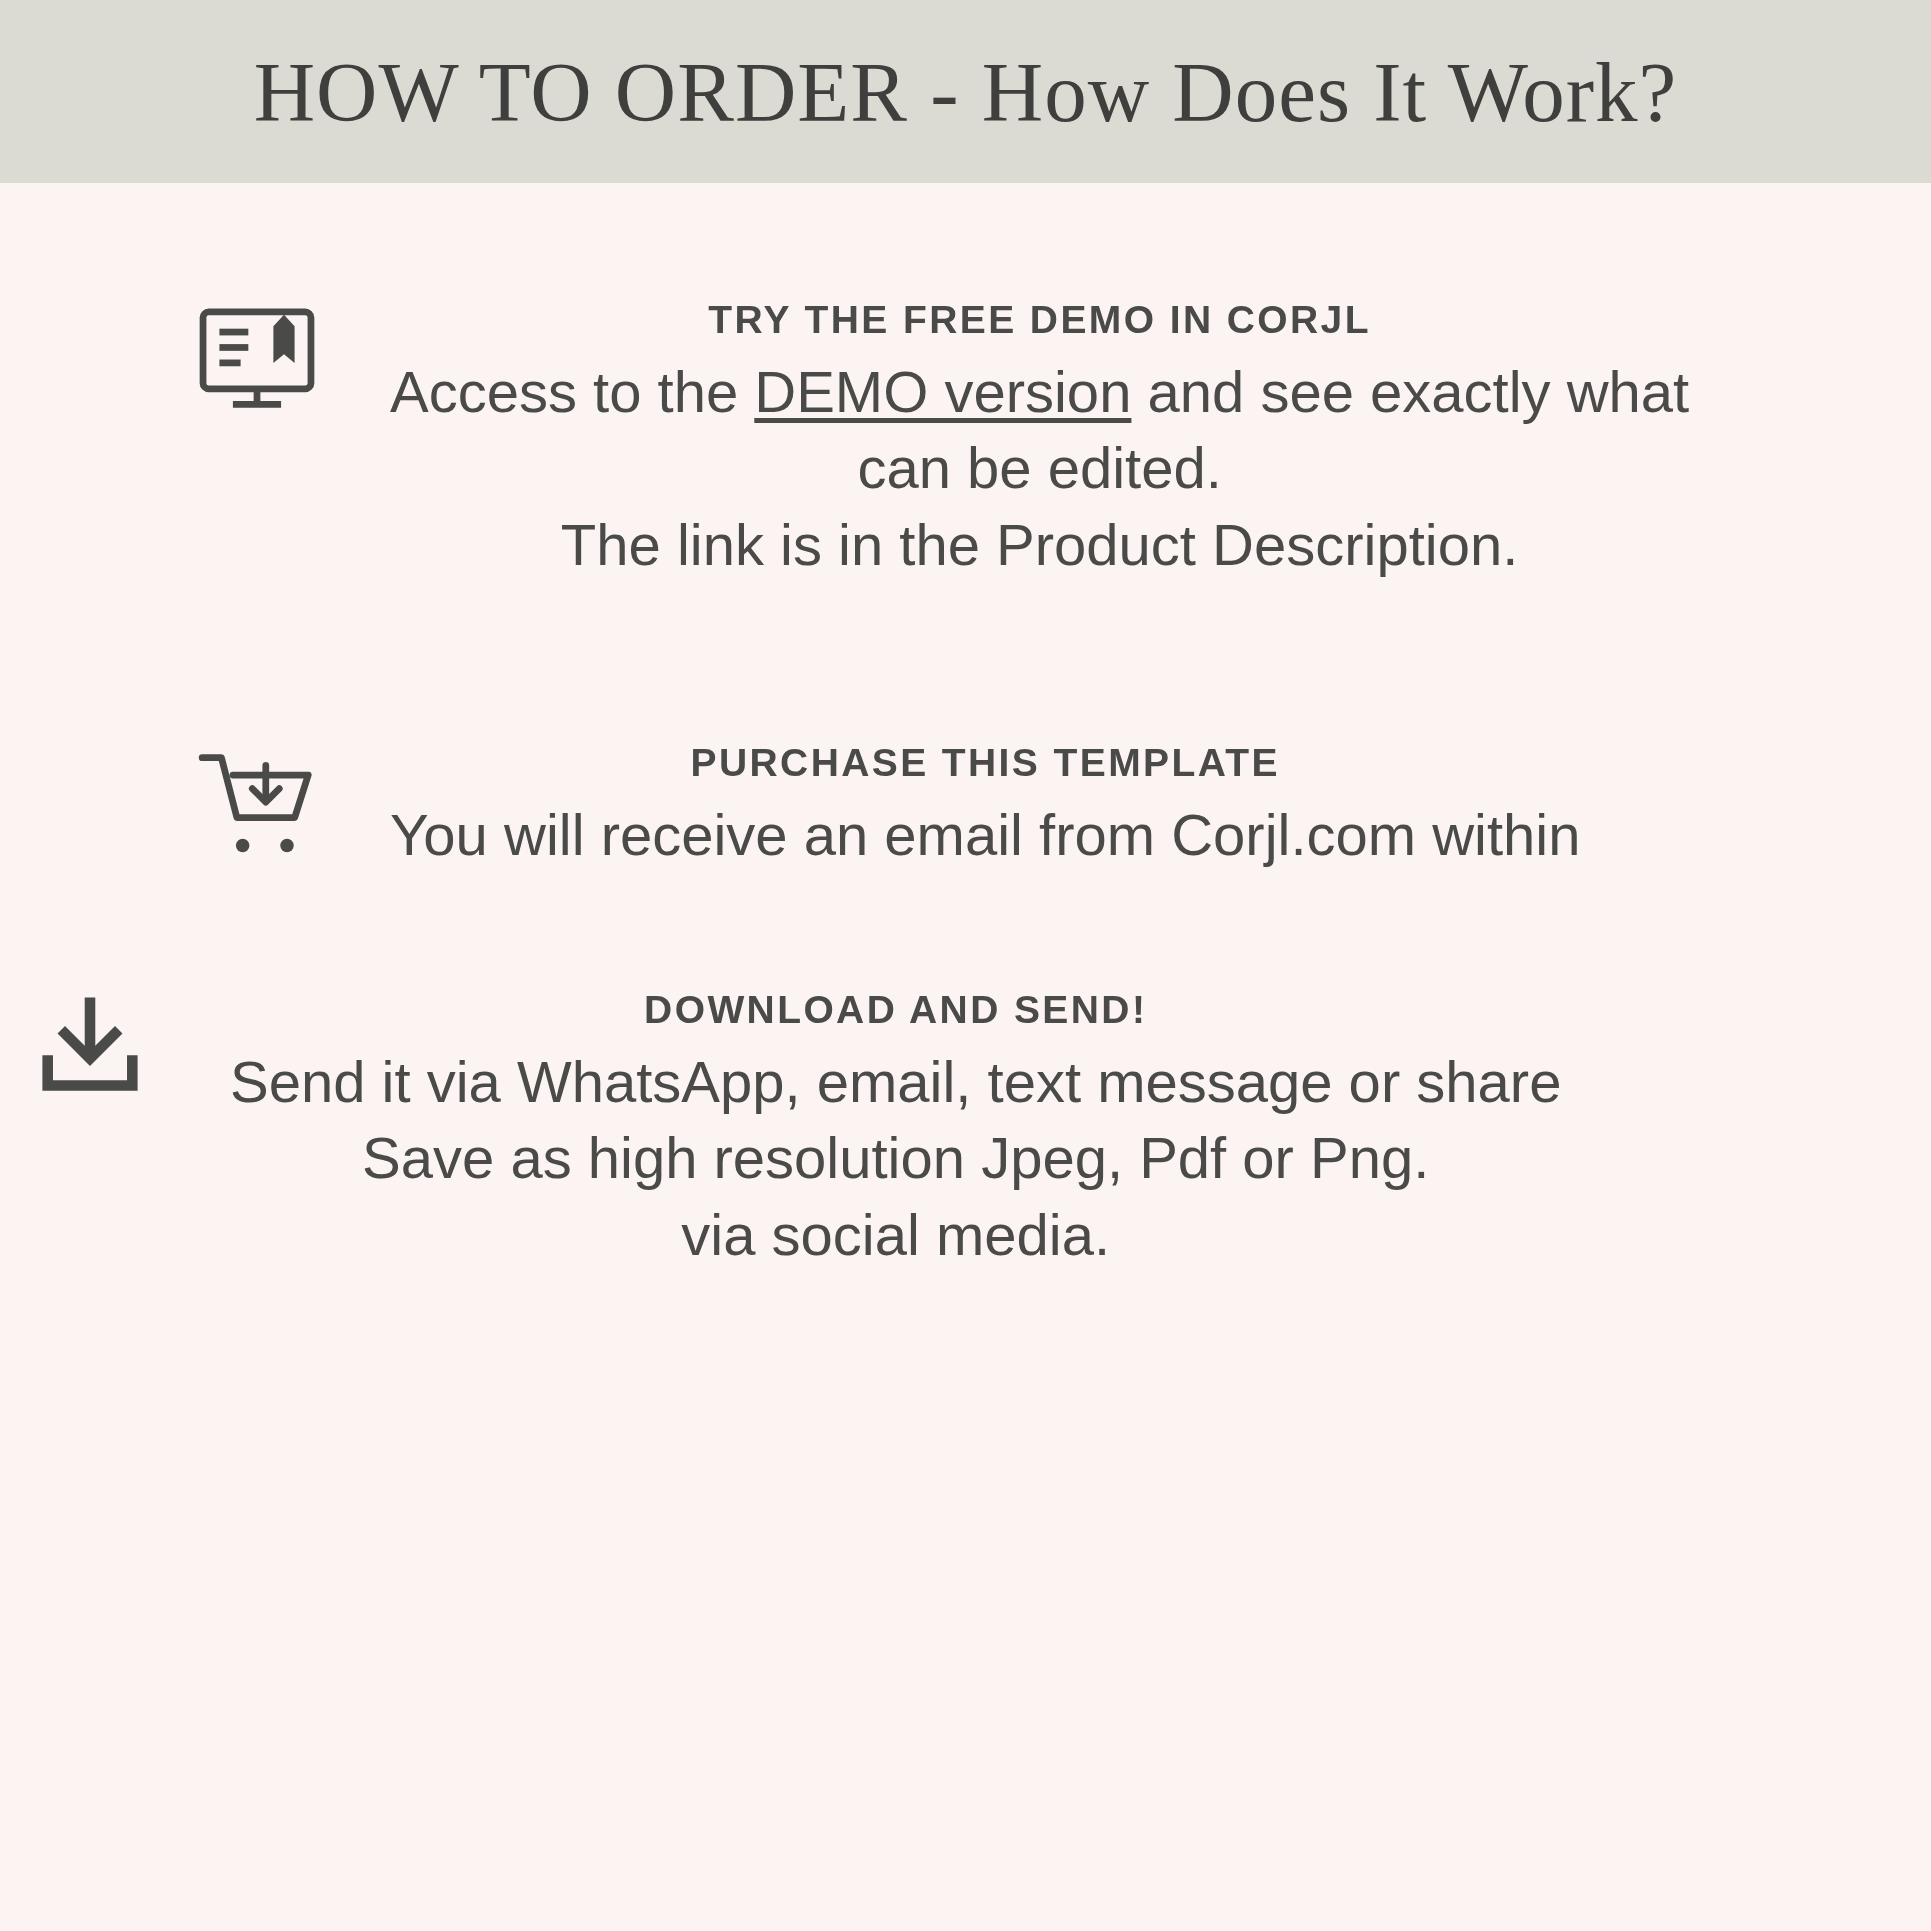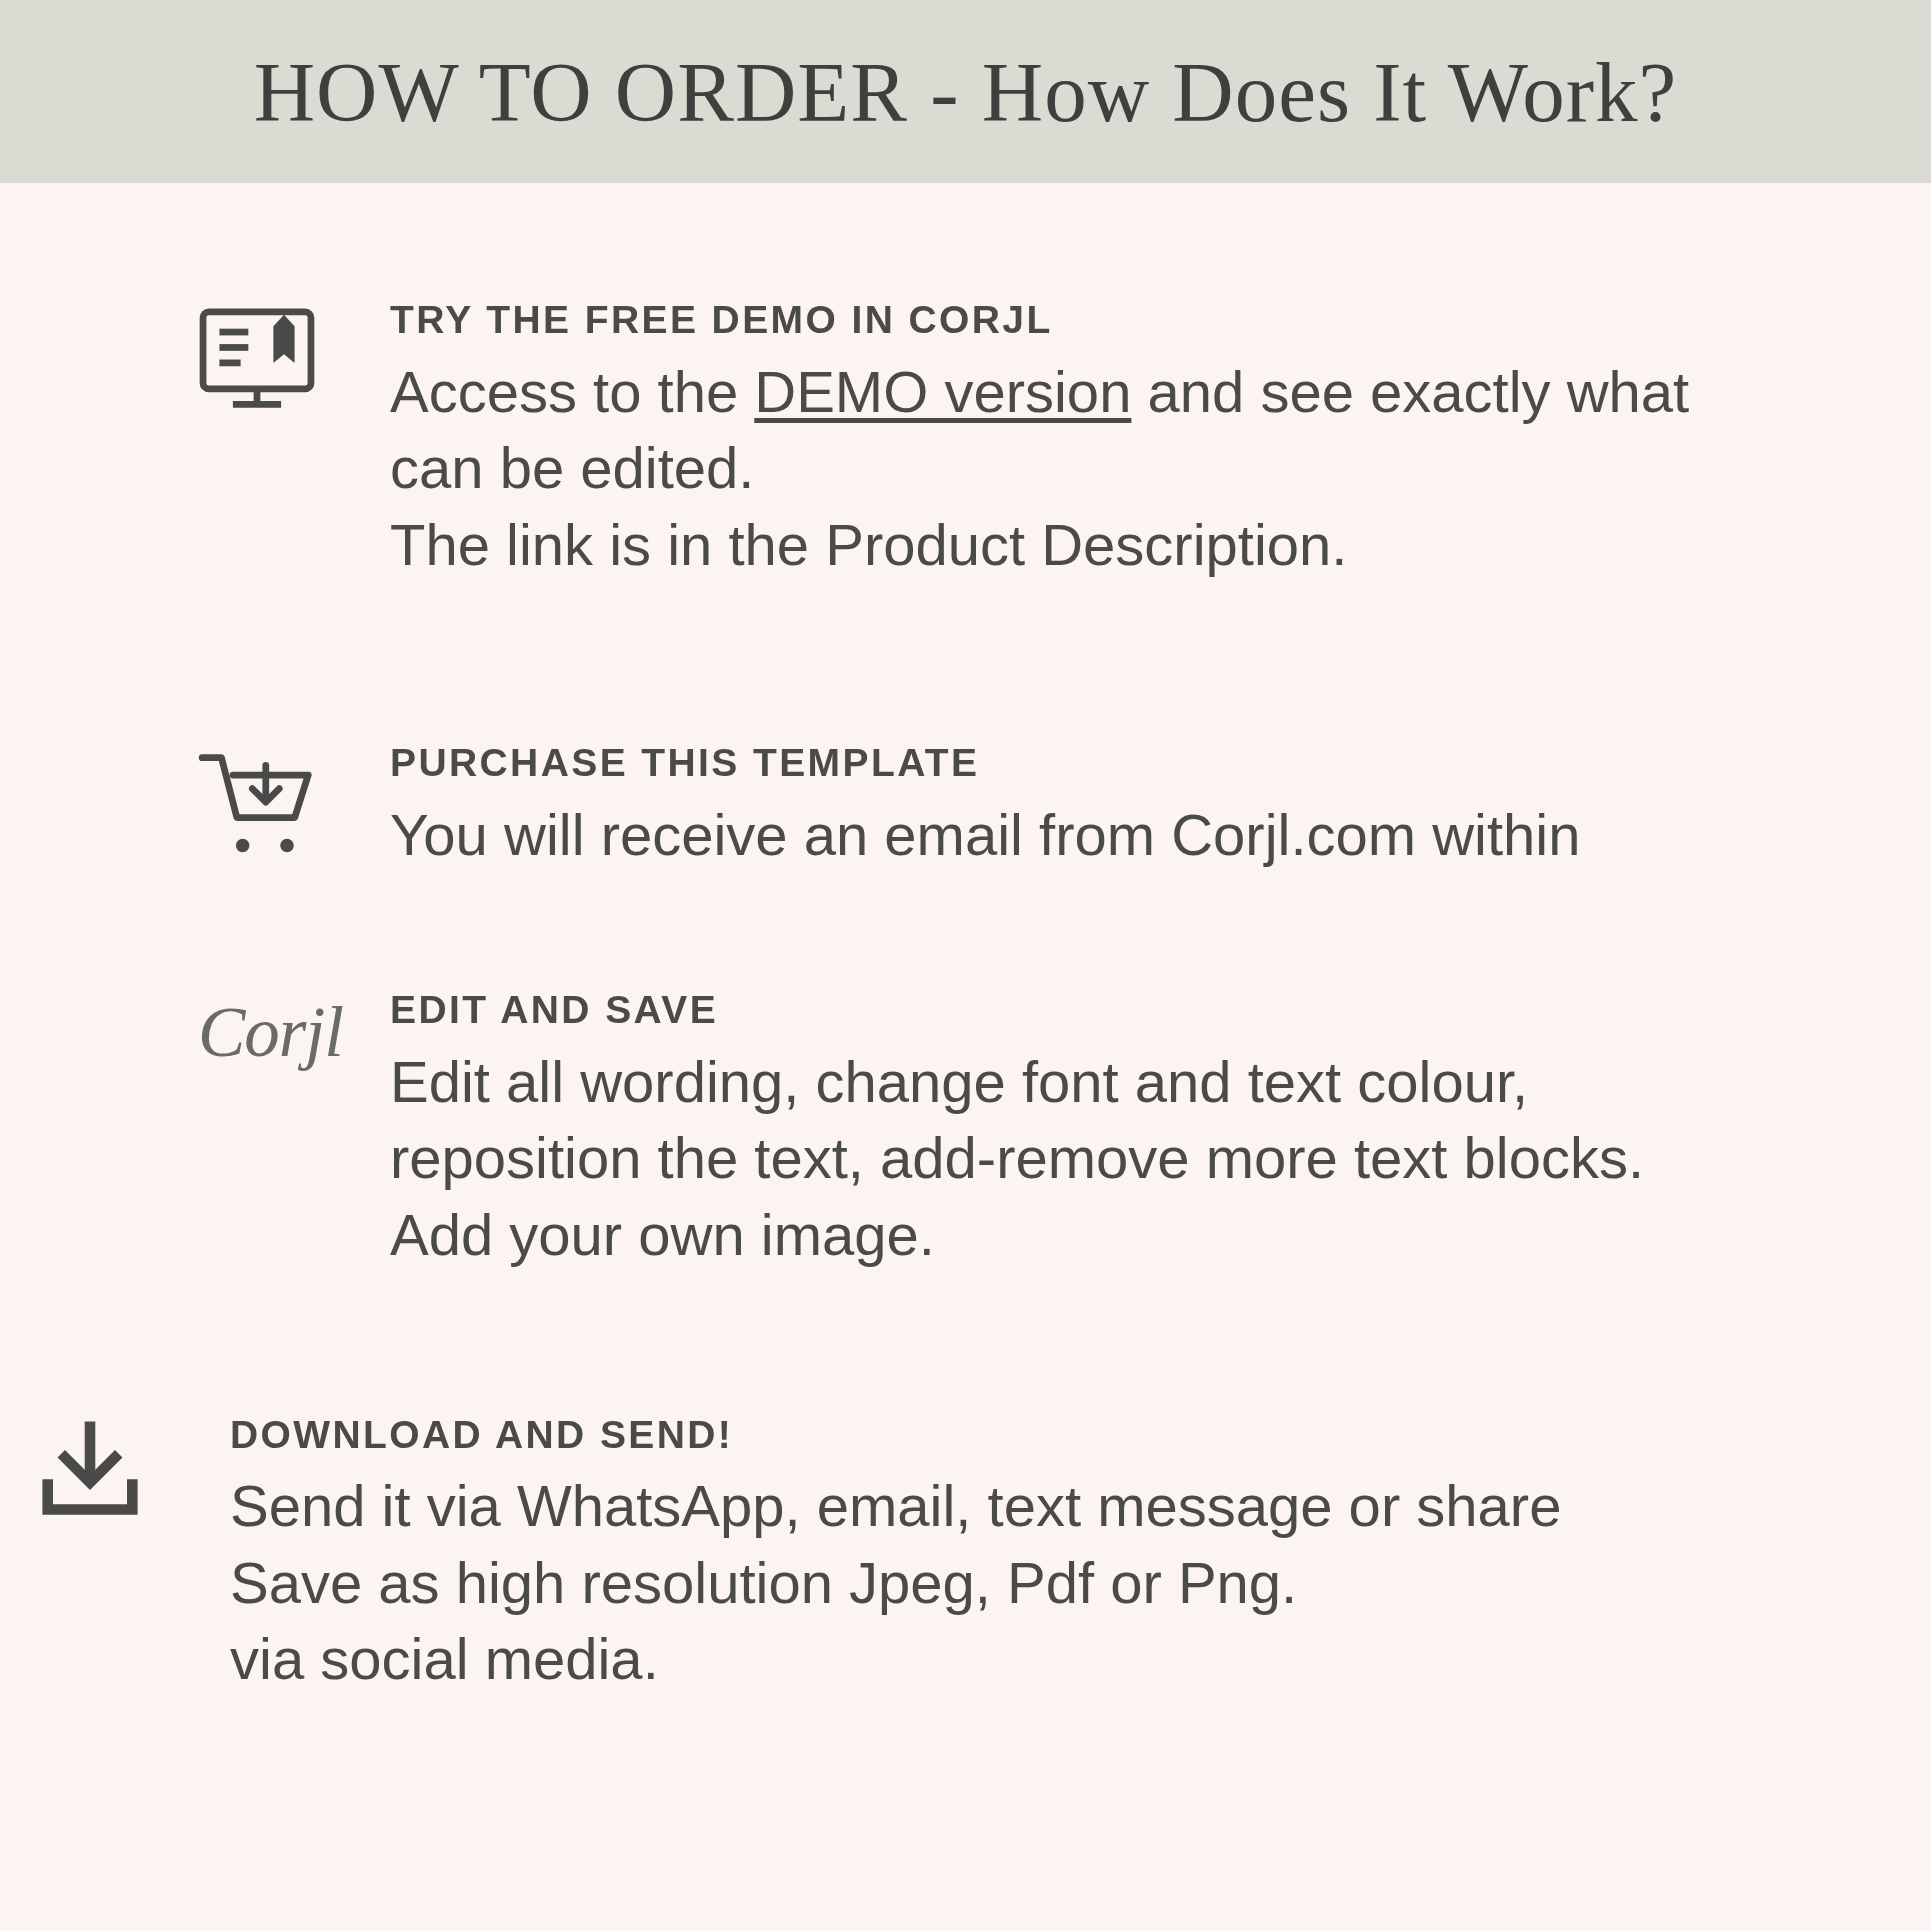--- a/index.html
+++ b/index.html
@@ -12,20 +12,21 @@
     background: #fbf4f2;
     font-family: "Liberation Sans", sans-serif;
     color: #4a4a48;
     overflow: hidden;
   }
   .page {
     position: relative;
     width: 1931px;
     height: 1931px;
     background: #fbf4f2;
+    text-align: center;
   }
   .header-band {
     width: 1931px;
     height: 183px;
     background: #dcdbd3;
     display: flex;
     align-items: center;
     justify-content: center;
   }
   .header-title {
@@ -133,31 +134,20 @@
           <line x1="70" y1="16" x2="70" y2="52"></line>
           <path d="M56 40 l14 14 14 -14"></path>
         </svg>
       </div>
       <div class="step-body">
         <div class="step-title">PURCHASE THIS TEMPLATE</div>
         <div class="step-line">You will receive an email from Corjl.com within</div>
       </div>
     </div>
 
-    <div class="step" id="step-edit">
-      <div class="step-icon">
-        <div class="corjl-logo">Corjl</div>
-      </div>
-      <div class="step-body">
-        <div class="step-title">EDIT AND SAVE</div>
-        <div class="step-line">Edit all wording, change font and text colour,</div>
-        <div class="step-line">reposition the text, add-remove more text blocks.</div>
-        <div class="step-line">Add your own image.</div>
-      </div>
-    </div>
 
     <div class="step" id="step-download">
       <div class="step-icon">
         <svg width="104" height="100" viewBox="0 0 108 104" fill="none" stroke="#4a4a48" stroke-width="11" stroke-linecap="square" stroke-linejoin="miter">
           <line x1="54" y1="6" x2="54" y2="56"></line>
           <path d="M28 38 l26 26 26 -26" fill="none"></path>
           <path d="M10 66 v26 h88 v-26"></path>
         </svg>
       </div>
       <div class="step-body">

